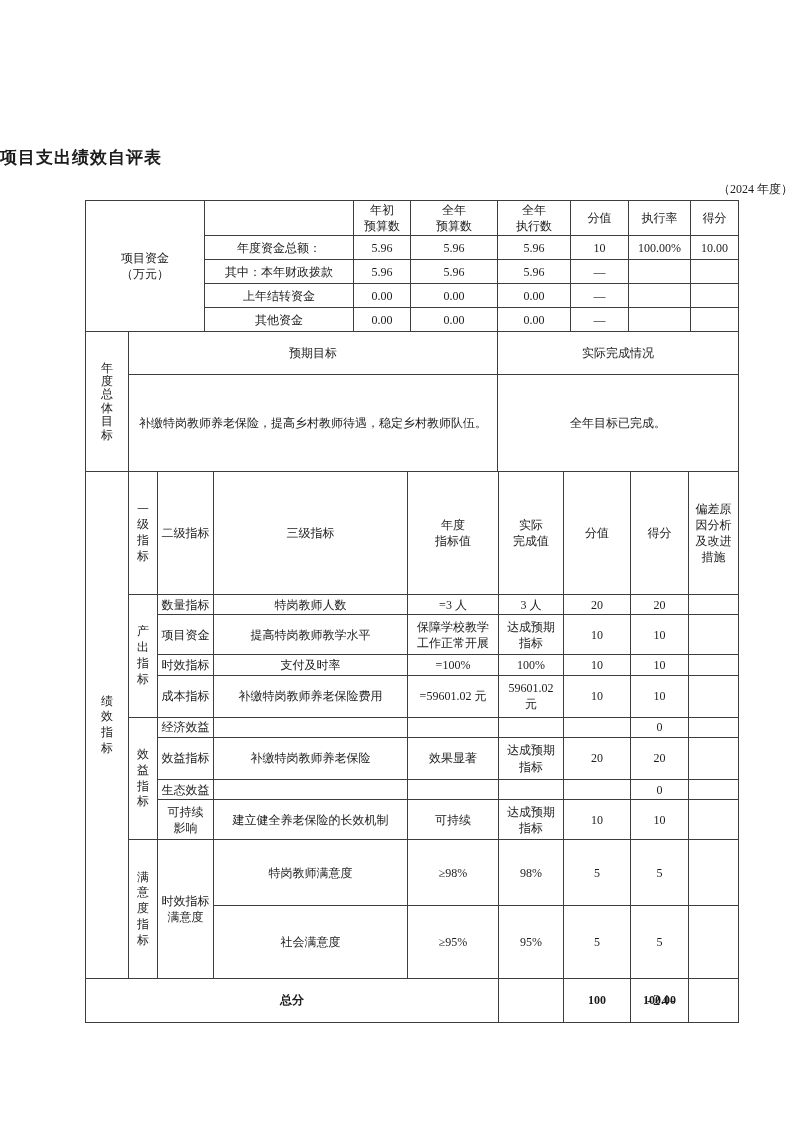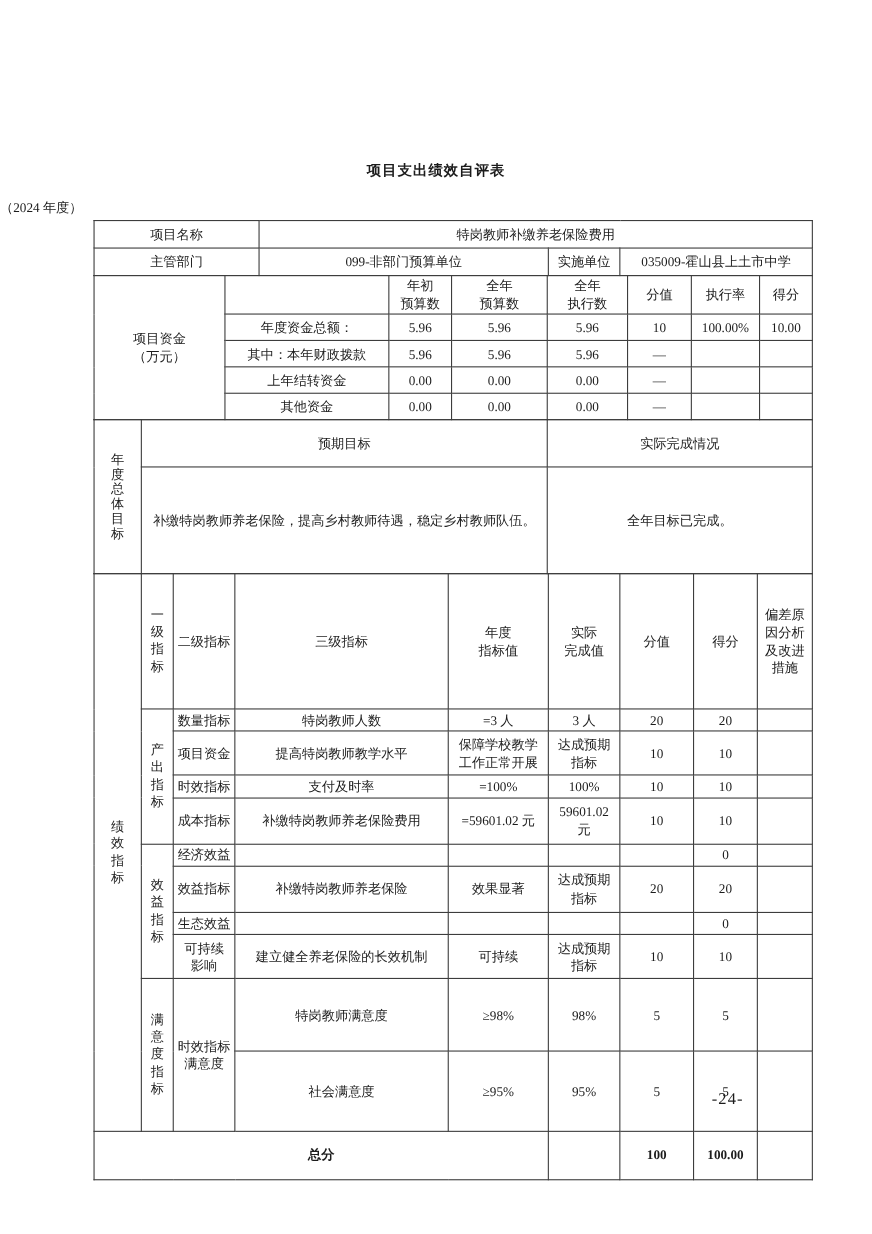--- a/index.html
+++ b/index.html
@@ -4,25 +4,25 @@
 <style>
   html,body{margin:0;padding:0;background:#ffffff;}
   body{
     width:793px;height:1122px;
     font-family:"Liberation Serif","DejaVu Serif",serif;
     color:#1c1c1c;
   }
   .sheet{position:relative;width:793px;height:1122px;background:#fff;overflow:hidden;}
   .title{
     position:absolute;top:146px;left:0;width:100%;
-    text-align:center;font-size:13px;font-weight:bold;letter-spacing:1px;
+    text-align:left;font-size:17px;font-weight:bold;letter-spacing:1px;
   }
   .subtitle{
     position:absolute;top:181px;left:0;width:100%;
-    text-align:left;font-size:12px;
+    text-align:right;font-size:12px;
   }
   .tablewrap{position:absolute;top:200px;left:85px;width:653px;}
   table.tbl{
     border-collapse:collapse;table-layout:fixed;width:653px;margin-top:-1px;
   }
   table.tbl:first-child{margin-top:0;}
   .tbl td{
     border:1px solid #3d3d3d;
     text-align:center;vertical-align:middle;
     font-size:12px;line-height:1.35;
@@ -46,40 +46,20 @@
 </head>
 <body>
 
 <div class="sheet">
 
   <div class="title">项目支出绩效自评表</div>
   <div class="subtitle">（2024 年度）</div>
 
   <div class="tablewrap">
 
-    <table class="tbl">
-      <colgroup>
-          <col style="width:150px">
-          <col style="width:263px">
-          <col style="width:65px">
-          <col style="width:175px">
-        </colgroup>
-      <tbody>
-          <tr style="height:25px">
-        <td>项目名称</td>
-        <td colspan="3">特岗教师补缴养老保险费用</td>
-      </tr>
-      <tr style="height:25px">
-        <td>主管部门</td>
-        <td>099-非部门预算单位</td>
-        <td>实施单位</td>
-        <td>035009-霍山县上土市中学</td>
-      </tr>
-    </tbody>
-      </table>
 
     <table class="tbl">
       <colgroup>
           <col style="width:119px">
           <col style="width:149px">
           <col style="width:57px">
           <col style="width:87px">
           <col style="width:73px">
           <col style="width:58px">
           <col style="width:62px">

